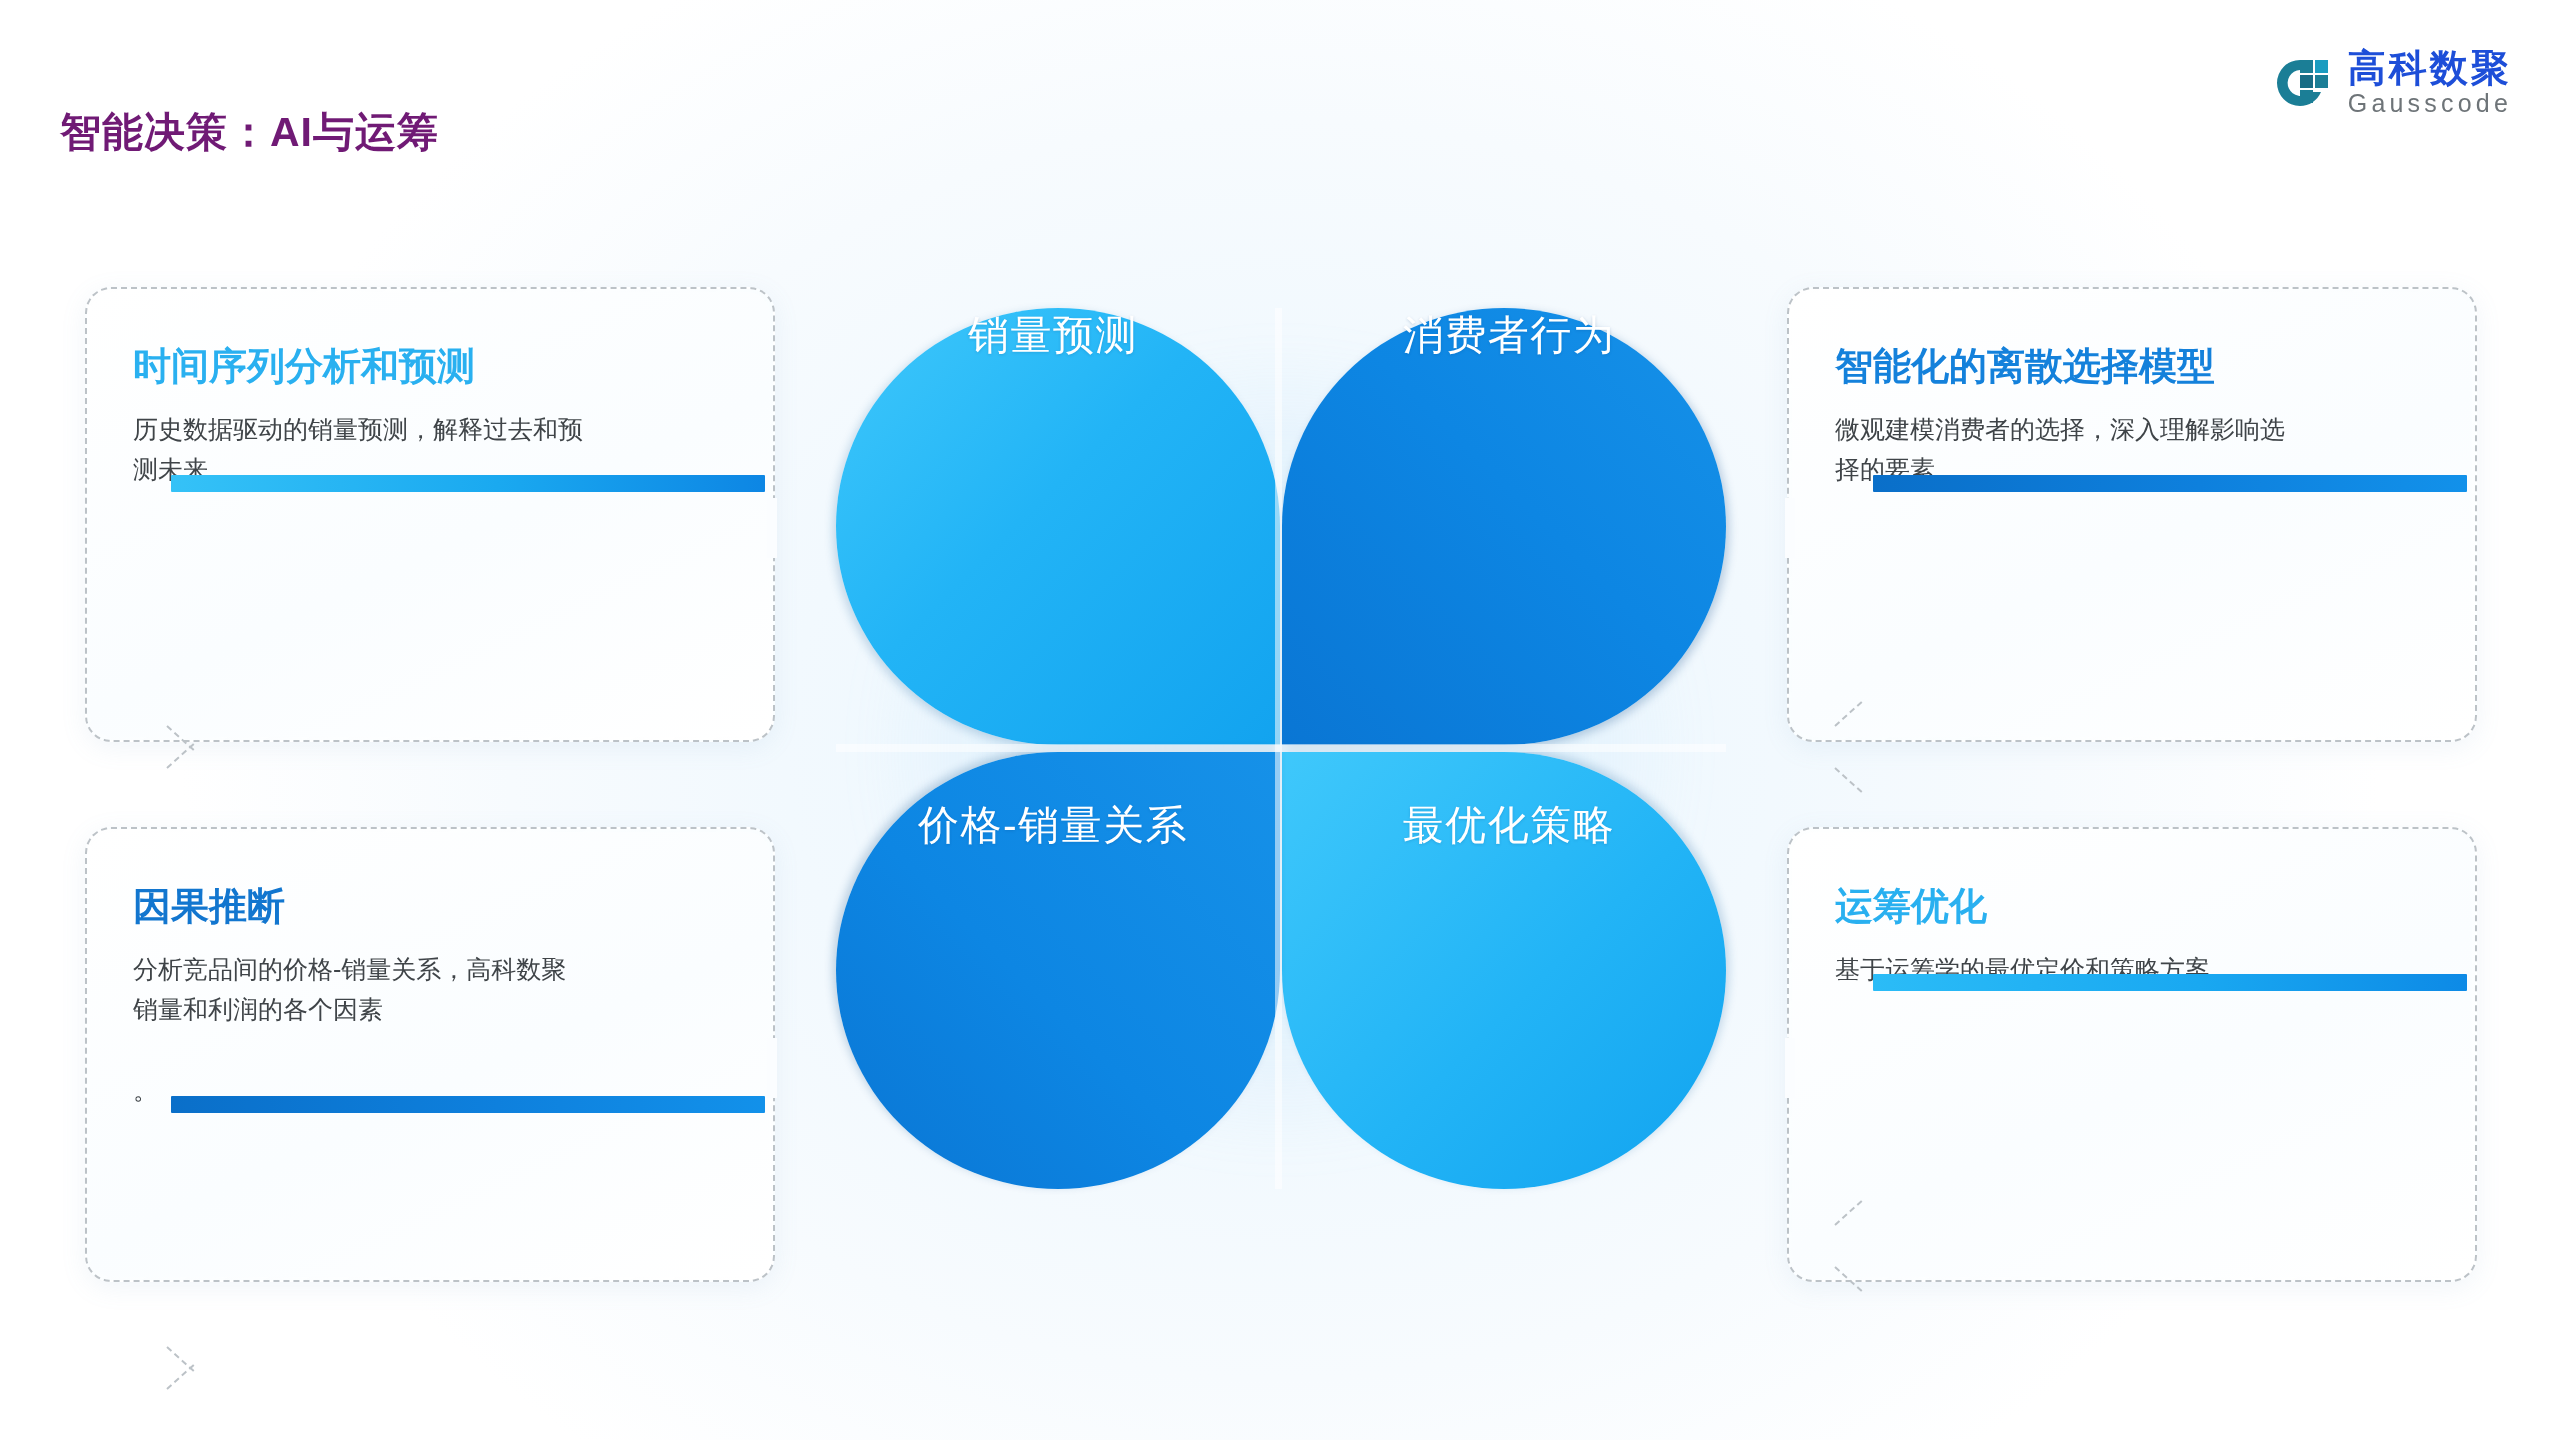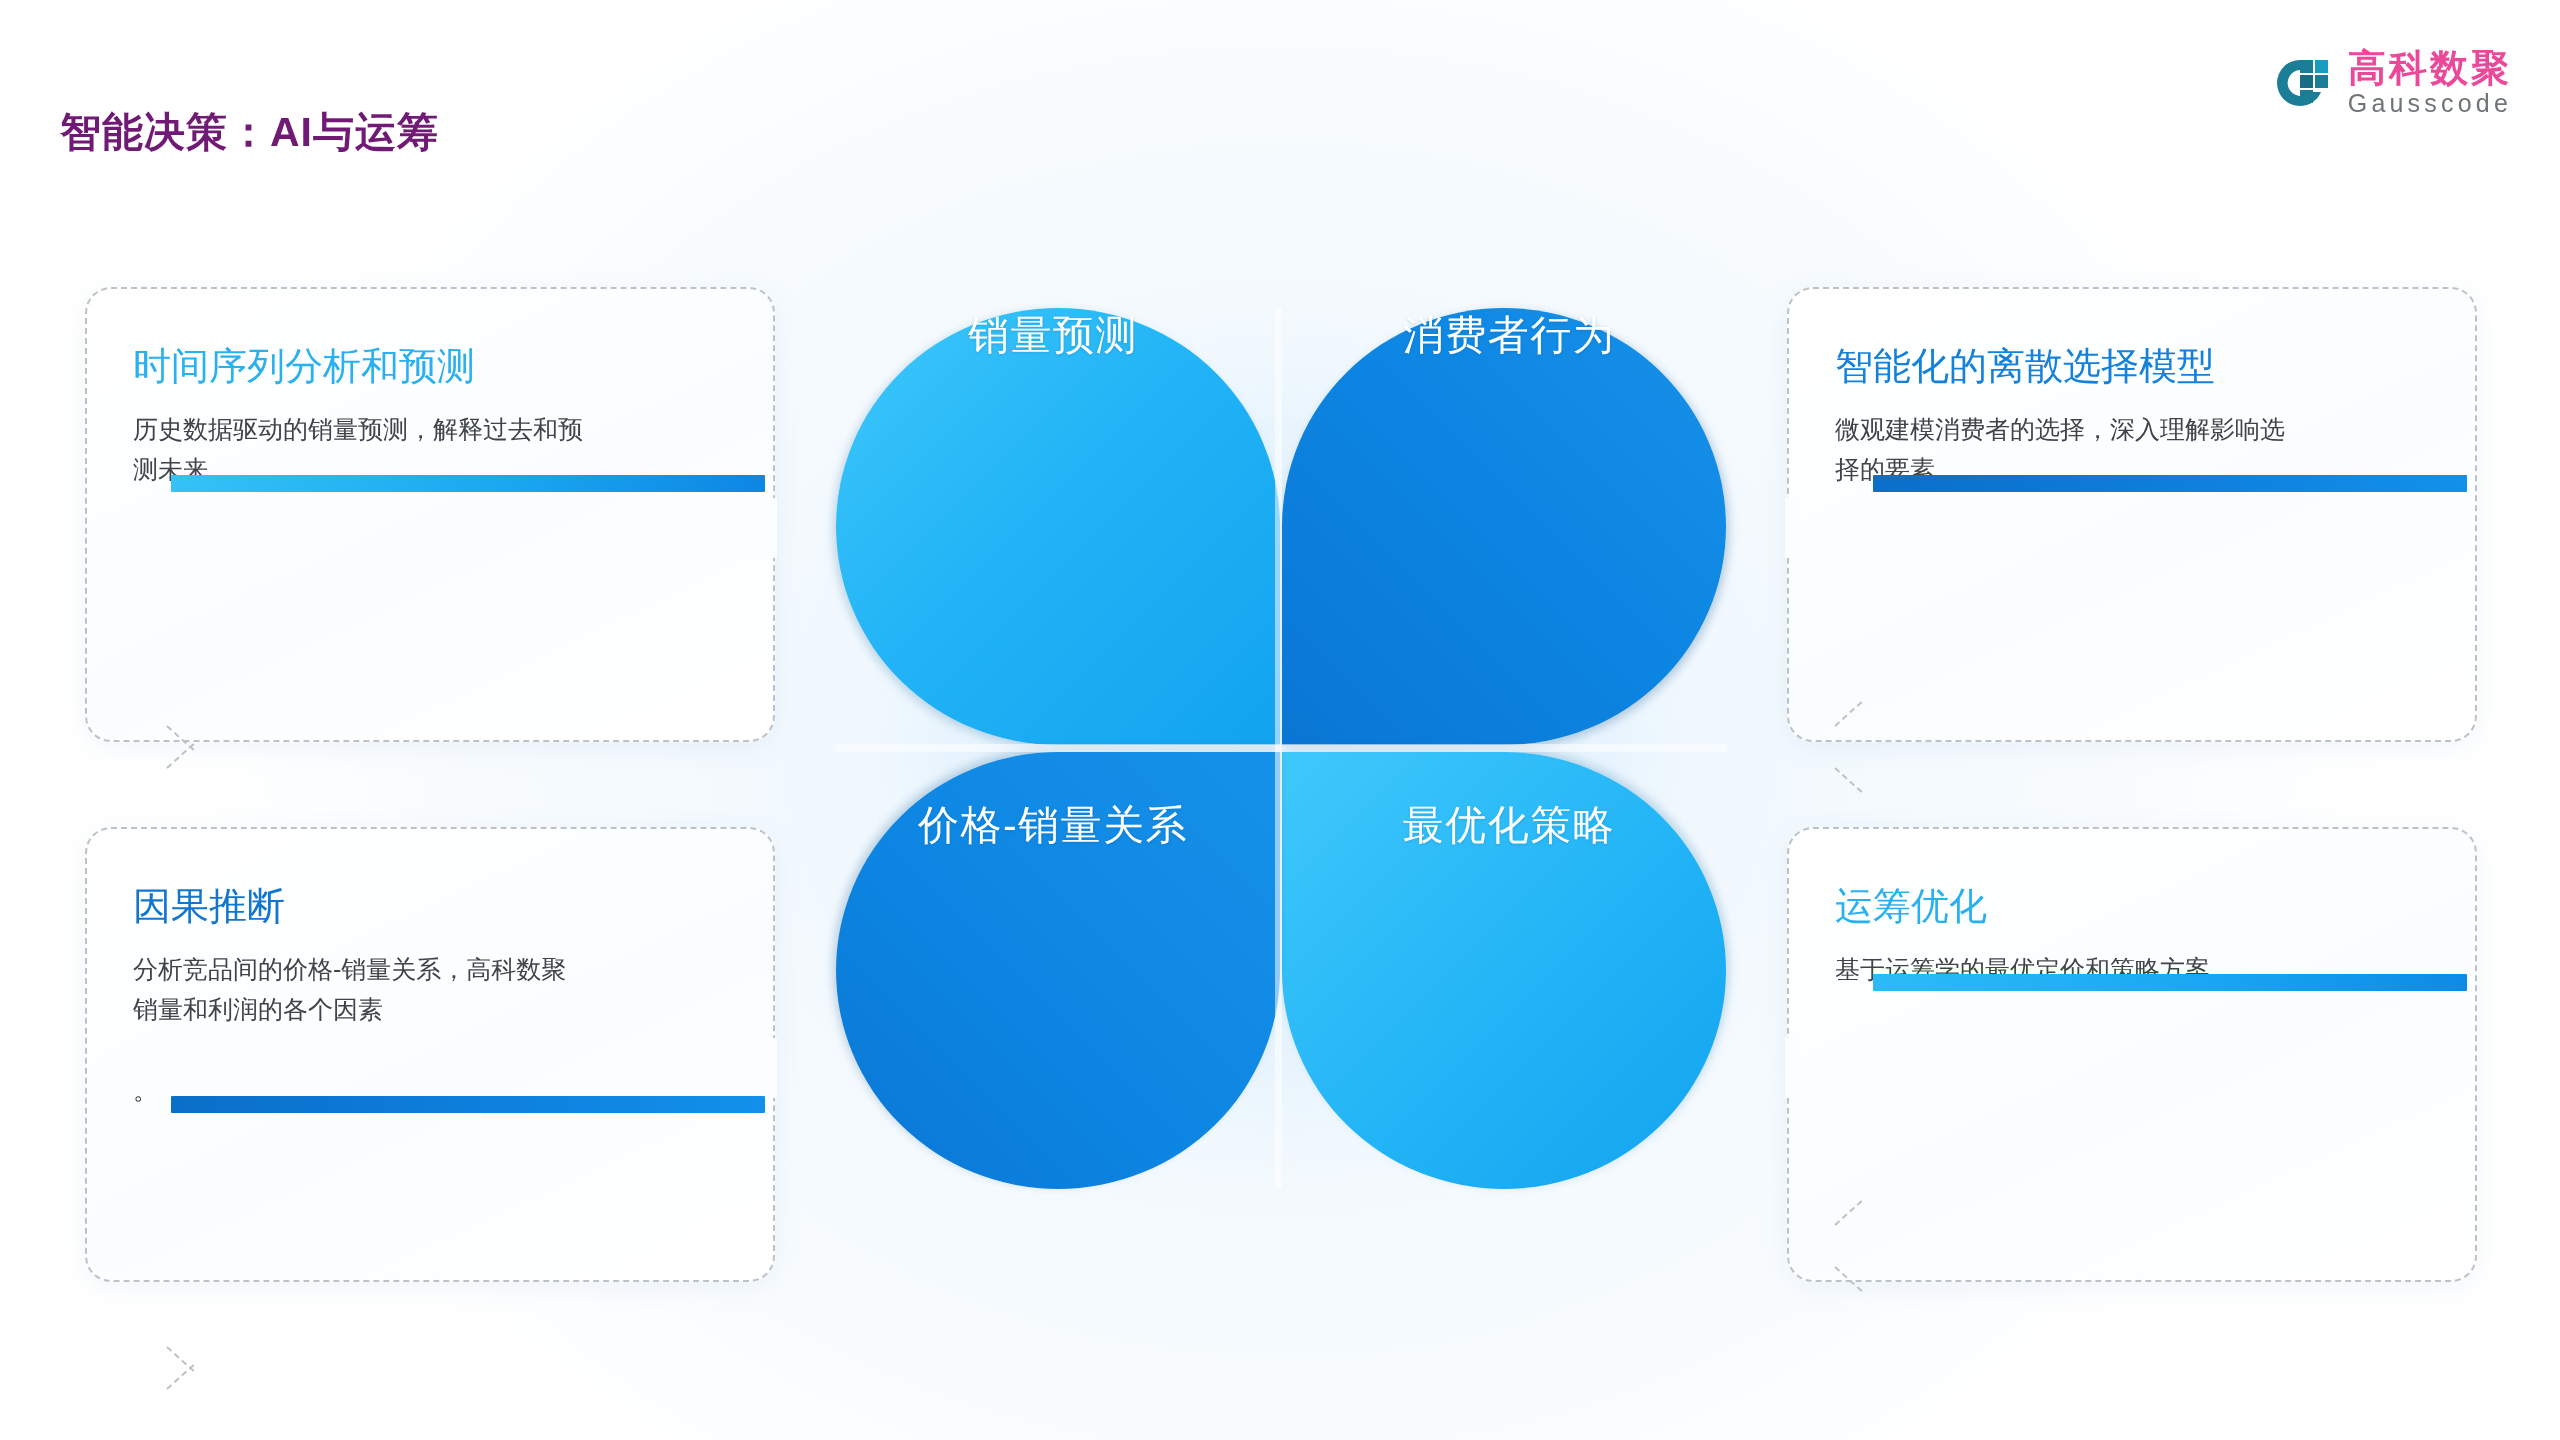--- a/index.html
+++ b/index.html
@@ -36,25 +36,24 @@
     top: 48px;
     display: flex;
     align-items: center;
     gap: 16px;
   }
   .logo-mark { width: 62px; height: 62px; display: block; }
   .logo-text { display: flex; flex-direction: column; justify-content: center; }
   .logo-cn {
     font-size: 38px;
     font-weight: 700;
-    color: #ec4899;
+    color: #1d4ed8;
     letter-spacing: 3px;
     line-height: 1.06;
     white-space: nowrap;
-    text-align: right;
   }
   .logo-en {
     font-size: 25px;
     font-weight: 400;
     color: #6e7478;
     letter-spacing: 4.2px;
     line-height: 1.1;
     margin-top: 2px;
     white-space: nowrap;
   }
@@ -74,21 +73,21 @@
     position: absolute;
     inset: 3px;
     border-radius: 23px;
     background: linear-gradient(155deg, #ffffff 0%, #fafdff 55%, #ffffff 100%);
     z-index: 0;
   }
   .card > .card-title, .card > .card-body, .card > .accent-bar, .card > .notch { position: relative; z-index: 2; }
 
   .card-title {
     font-size: 38px;
-    font-weight: 400;
+    font-weight: 700;
     line-height: 1.25;
     margin-bottom: 18px;
     white-space: nowrap;
   }
   .card-body {
     font-size: 25px;
     font-weight: 400;
     line-height: 1.62;
     color: #3f4448;
     max-width: 580px;

